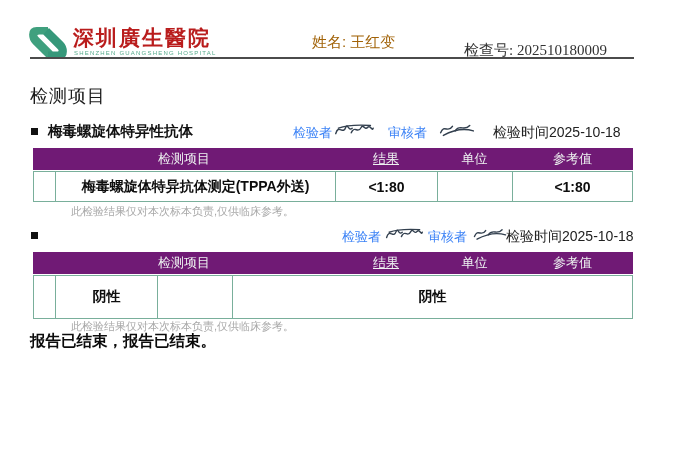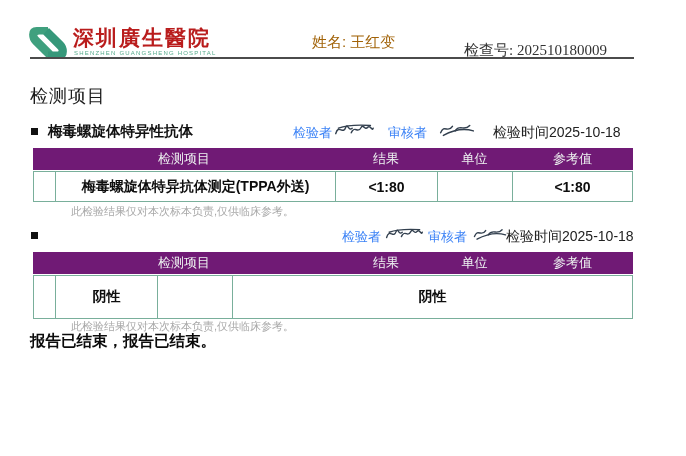--- a/index.html
+++ b/index.html
@@ -25,21 +25,21 @@
   .sec .bullet{position:absolute;left:31px;top:7px;width:7px;height:7px;background:#111;}
   .sec .sec-title{position:absolute;left:48px;top:1px;font-size:14.5px;font-weight:bold;color:#111;white-space:nowrap;}
   .sec .lab{position:absolute;top:3px;font-size:13px;color:#3b82f6;white-space:nowrap;}
   .sec .sig{position:absolute;top:-3px;height:24px;}
   .sec .time{position:absolute;top:3px;font-size:14px;color:#222;white-space:nowrap;}
 
   
   .rtable{position:absolute;left:33px;width:600px;}
   .thead{display:flex;height:22px;background:#701a75;align-items:center;}
   .thead .hc{color:#eef3f1;font-size:13px;text-align:center;}
-  .hc1{width:302px;} .hc2{width:102px;} .hc3{width:75px;} .hc4{width:121px;}
+  .hc1{width:302px;} .hc2{width:102px;text-decoration:underline;} .hc3{width:75px;} .hc4{width:121px;}
   .trow{display:flex;margin-top:1px;border:1px solid #79af9b;box-sizing:border-box;align-items:stretch;}
   .trow .dc{display:flex;align-items:center;justify-content:center;text-align:center;
             font-size:14px;font-weight:bold;color:#0d0d0d;box-sizing:border-box;}
   .dc0{width:22px;border-right:1px solid #79af9b;}
   .dc1{width:280px;border-right:1px solid #79af9b;padding:2px 6px;line-height:1.35;}
   .dc2{width:102px;border-right:1px solid #79af9b;}
   .dc3{width:75px;border-right:1px solid #79af9b;}
   .dc4{flex:1;}
 
   .note{position:absolute;left:31px;font-size:11px;color:#a8a8a8;white-space:nowrap;margin-left:40px;}

